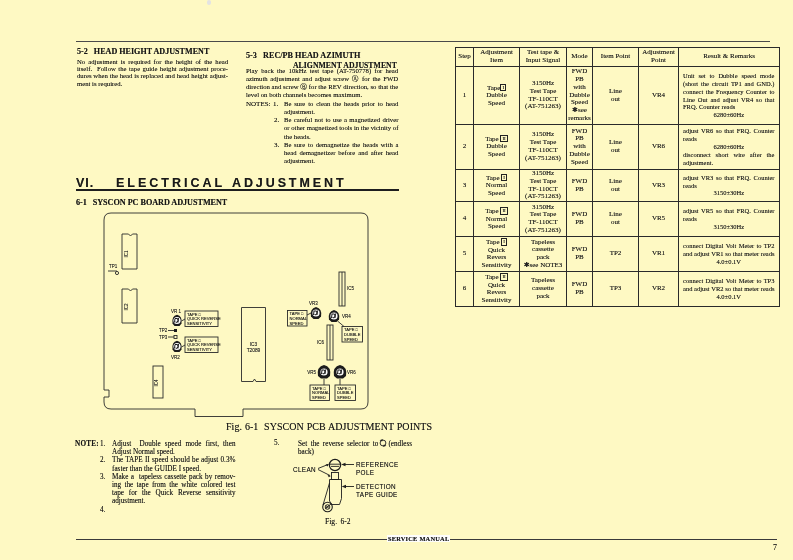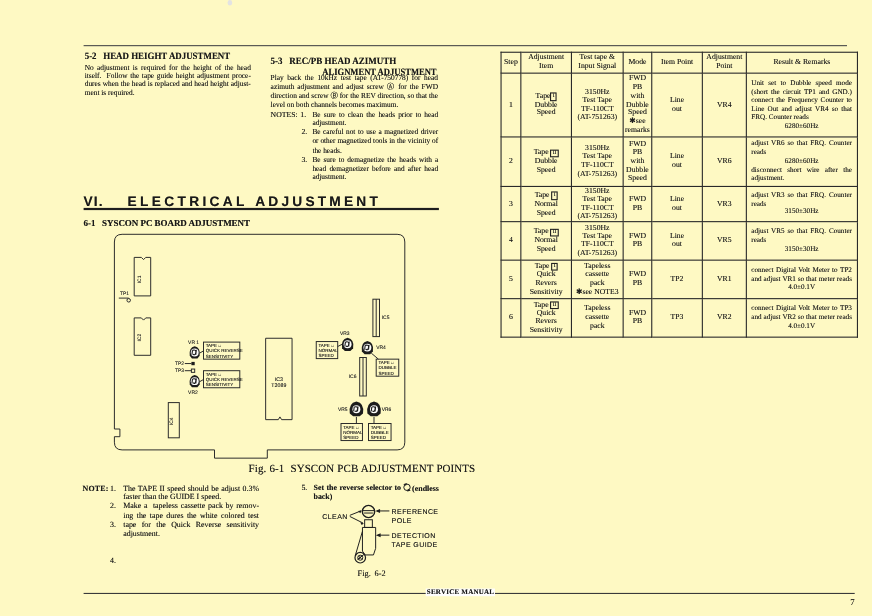--- a/index.html
+++ b/index.html
@@ -182,38 +182,42 @@
     <text x="242" y="194.2" fill="#1c1c1c" stroke="none">SPEED</text>
   </g>
 </svg>
 </div>
 
 <div class="abs" style="left:226px;top:420.5px;font-size:10px;letter-spacing:0.05px;word-spacing:0.3px;white-space:nowrap;">Fig. 6-1&nbsp; SYSCON PCB ADJUSTMENT POINTS</div>
 
 <div class="abs" style="left:75px;top:440px;width:165px;font-size:7.2px;line-height:8.2px;position:absolute;">
   <span class="abs" style="left:0;top:0;font-weight:bold;letter-spacing:0.2px;">NOTE:</span>
   <span class="abs" style="left:25px;top:0;">1.</span>
+  <div style="margin-left:37px;width:123.5px;">
+    <div class="ln">Adjust&nbsp; Double speed mode first, then</div>
+    <div class="lnl">Adjust Normal speed.</div>
+  </div>
   <span class="abs" style="left:25px;top:16.4px;">2.</span>
   <div style="margin-left:37px;width:123.5px;">
     <div class="ln">The TAPE II speed should be adjust 0.3%</div>
     <div class="lnl">faster than the GUIDE I speed.</div>
   </div>
   <span class="abs" style="left:25px;top:32.8px;">3.</span>
   <div style="margin-left:37px;width:123.5px;">
     <div class="ln">Make a&nbsp; tapeless cassette pack by remov-</div>
-    <div class="ln">ing the tape dures the white colored test</div>
+    <div class="ln">ing the tape from the white colored test</div>
     <div class="ln">tape for the Quick Reverse sensitivity</div>
     <div class="lnl">adjustment.</div>
   </div>
   <span class="abs" style="left:25px;top:65.6px;">4.</span>
 </div>
 
 <div class="abs" style="left:274px;top:439px;width:135px;font-size:7.2px;line-height:8.3px;">
   <span class="abs" style="left:0;top:0;">5.</span>
-  <div style="margin-left:11px;font-weight:bold;">
+  <div style="margin-left:24px;">
     <div class="ln" style="width:114px;">Set the reverse selector to<span><svg width="10" height="8" style="vertical-align:-1.5px" viewBox="0 0 10 8">
               <circle cx="5" cy="4" r="2.9" fill="none" stroke="#1e1e1e" stroke-width="0.9"></circle>
               <path d="M1.6 1.2 L4.9 0 L4.1 2.6 Z" fill="#1e1e1e"></path>
               <path d="M8.4 6.8 L5.1 8 L5.9 5.4 Z" fill="#1e1e1e"></path>
             </svg>(endless</span></div>
     <div class="lnl">back)</div>
   </div>
 </div>
 
 <div class="abs" id="fig62" style="left:285px;top:450px;width:125px;height:66px;">

